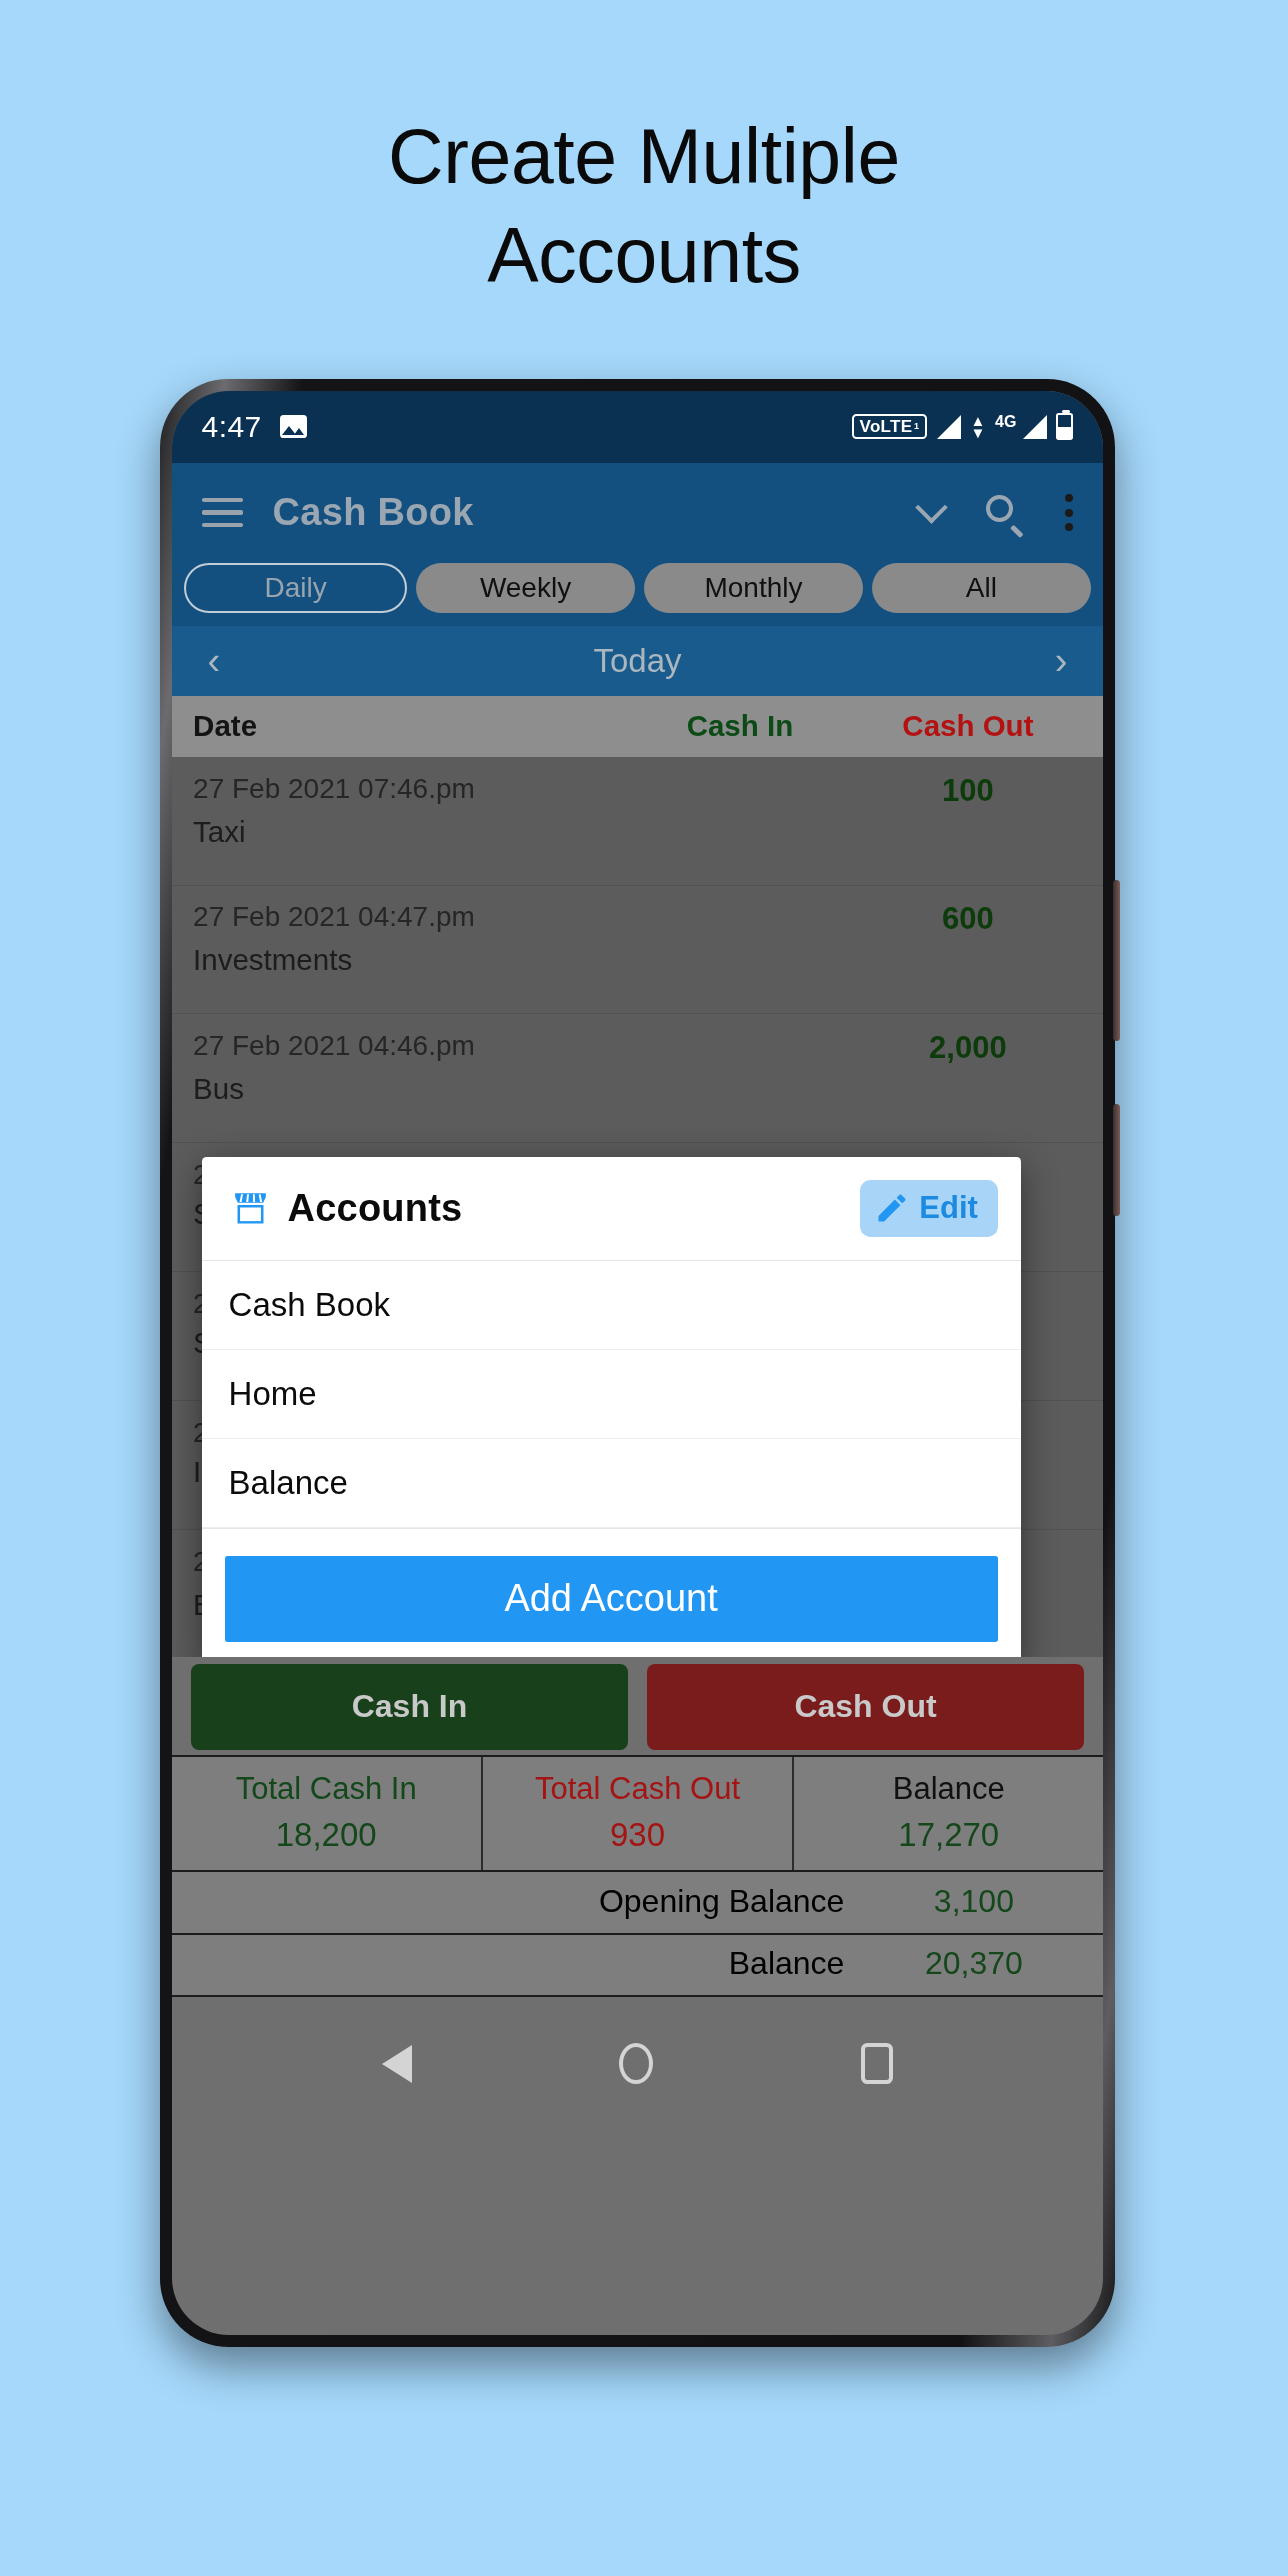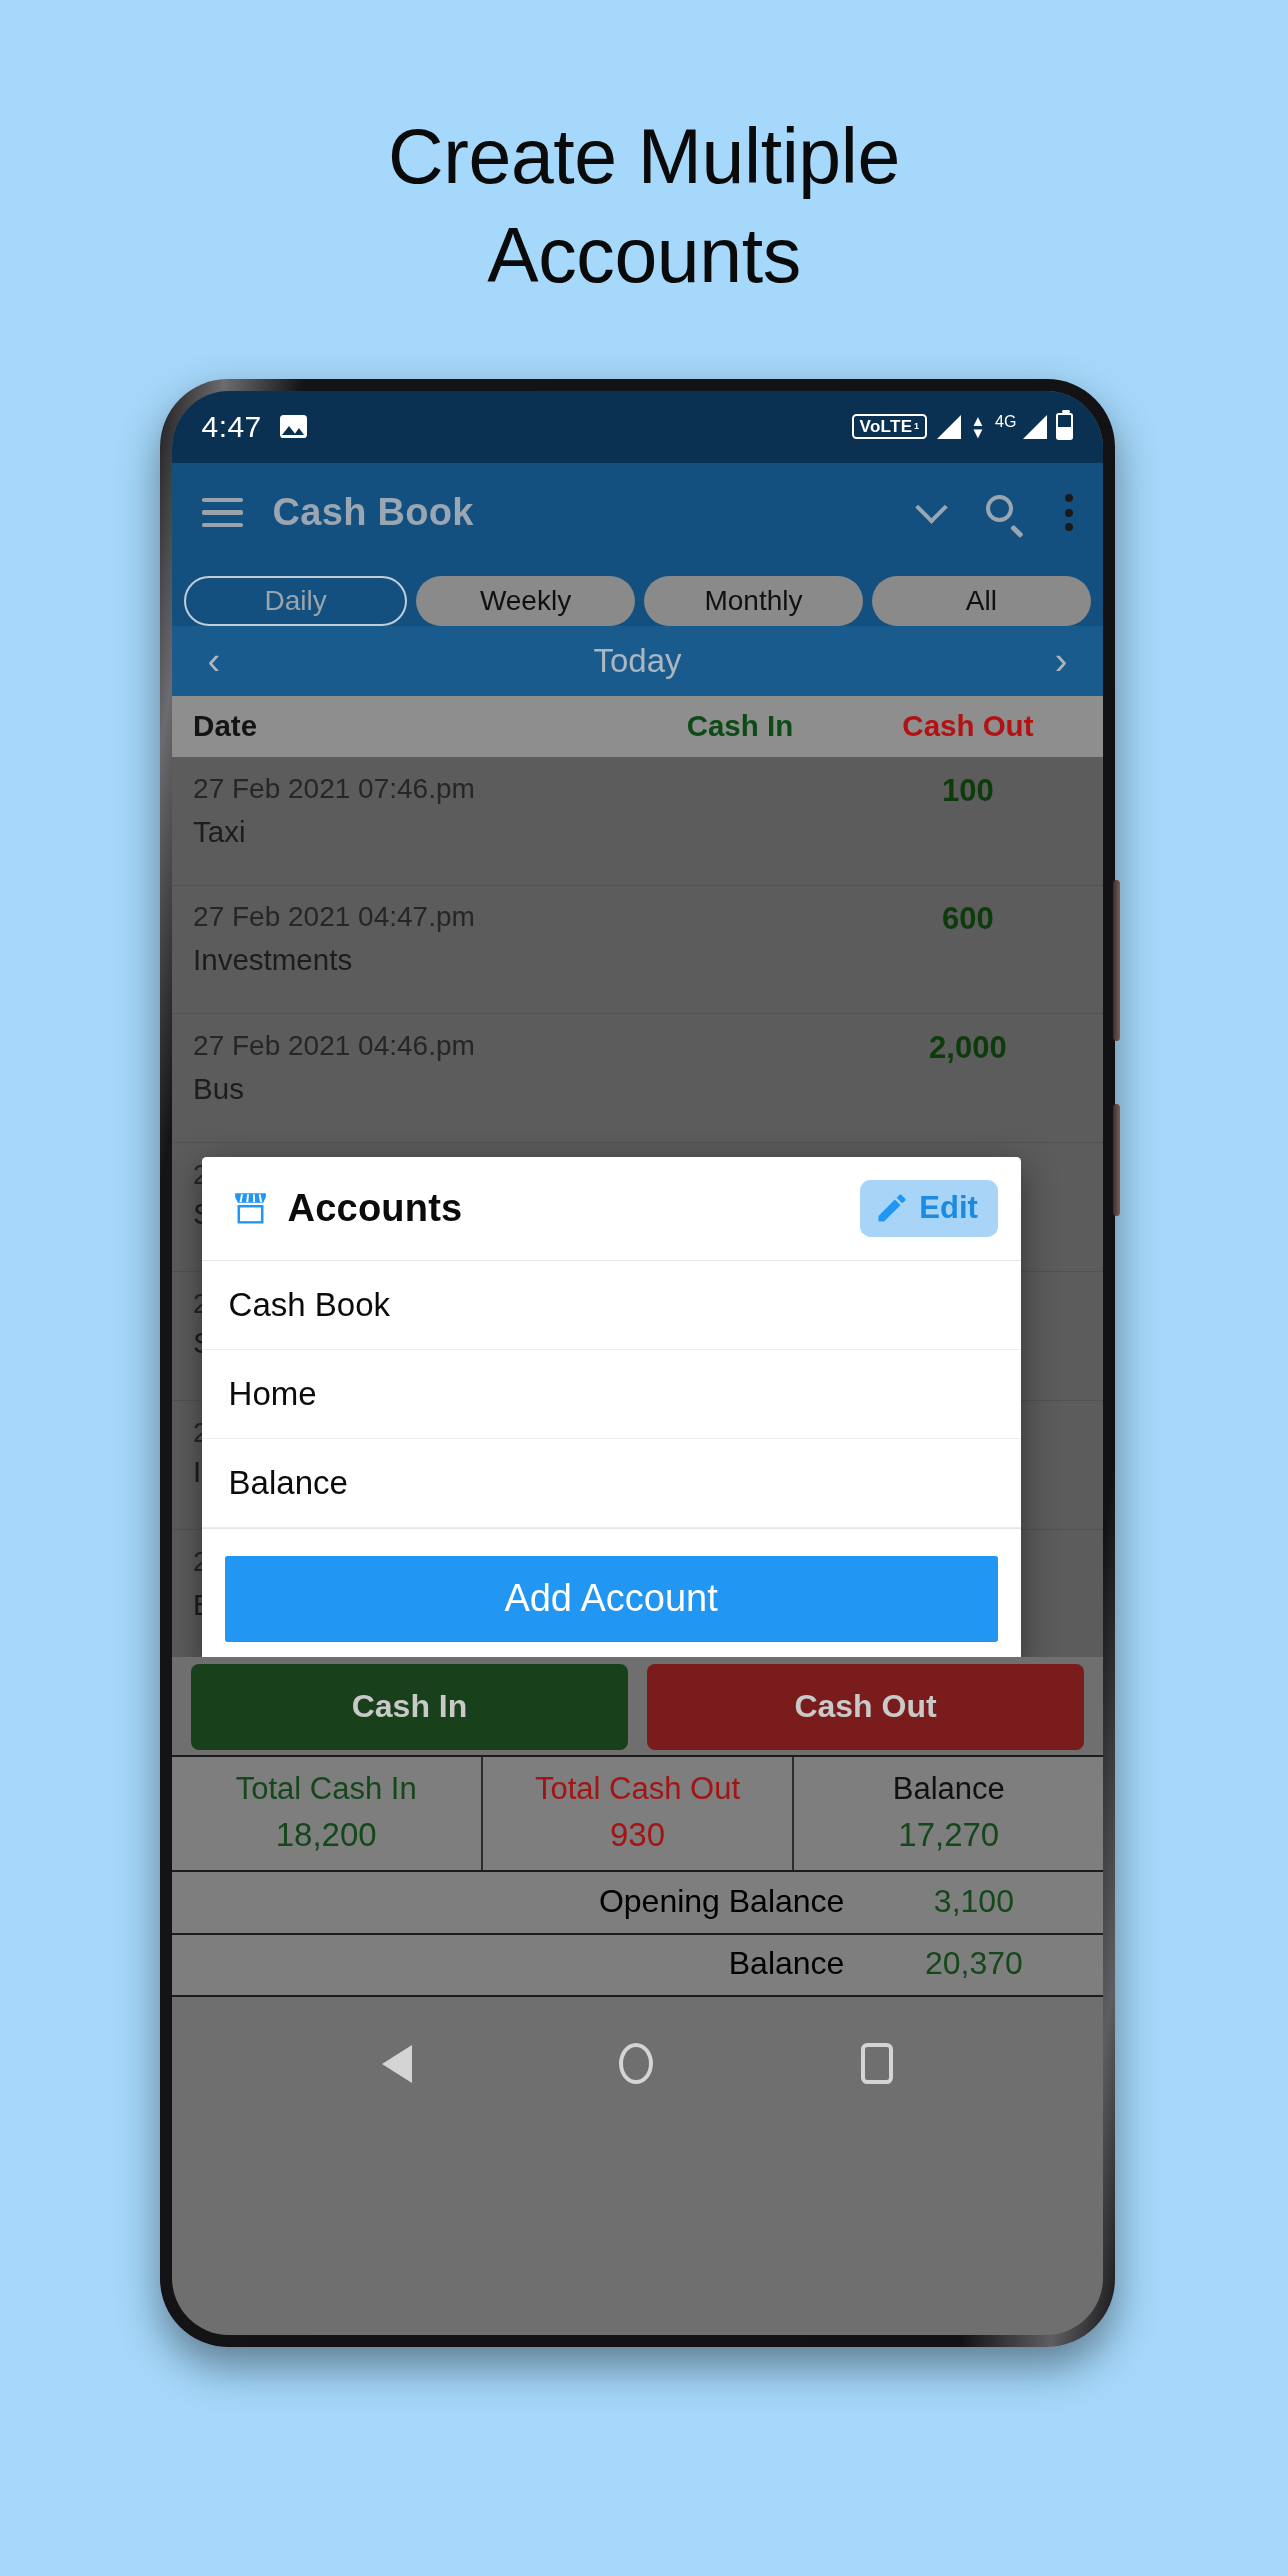--- a/index.html
+++ b/index.html
@@ -70,21 +70,21 @@
     border: 2.2px solid #fff; border-radius: 4.5px; padding: 0.9px 5.4px;
     font-size: 17px; font-weight: bold; letter-spacing: 0.3px;
     display: flex; align-items: center; gap: 1.8px;
   }
   .volte-badge sup { font-size: 9px; line-height: 1; }
   .sig {
     width: 0; height: 0;
     border-left: 24px solid transparent; border-bottom: 24px solid #fff;
   }
   .updown { font-size: 15px; line-height: .8; color: #fff; }
-  .g4 { font-size: 16px; font-weight: normal; align-self: flex-start; margin-right:-3.6px; }
+  .g4 { font-size: 16px; font-weight: bold; align-self: flex-start; margin-right:-3.6px; }
   .battery {
     width: 17px; height: 27px; border: 2.2px solid #fff; border-radius: 2.7px;
     position: relative; background: linear-gradient(to top,#fff 48%,transparent 48%);
   }
   .battery:before {
     content:""; position:absolute; top:-5.4px; left:3.6px; width:8px; height:3.6px; background:#fff; border-radius:1.8px;
   }
 
   
   .toolbar {
@@ -106,21 +106,21 @@
   .search-ico b {
     position:absolute; right: -1.8px; bottom: -2.7px; width: 14.3px; height: 4.5px;
     background:#9aa6b1; transform: rotate(45deg); border-radius:1.8px;
   }
   .dots { display:flex; flex-direction:column; gap:6.3px; }
   .dots i { width: 8px; height: 8px; border-radius: 50%; background: #1a1a1a; display:block; }
 
   
   .tabs {
     background: #13507f; height: 63px;
-    display: flex; align-items: flex-end; gap: 9px; padding: 0 12.5px;
+    display: flex; align-items: flex-start; gap: 9px; padding: 0 12.5px;
   }
   .tab {
     flex: 1; height: 50px; border-radius: 25px; background: #8a8a8a;
     display: flex; align-items: center; justify-content: center;
     font-size: 28px; color: #101010; font-weight: 500;
   }
   .tab.sel { background: transparent; border: 2.7px solid #c3cdd6; color: #98a4ae; }
 
   
   .datenav {

